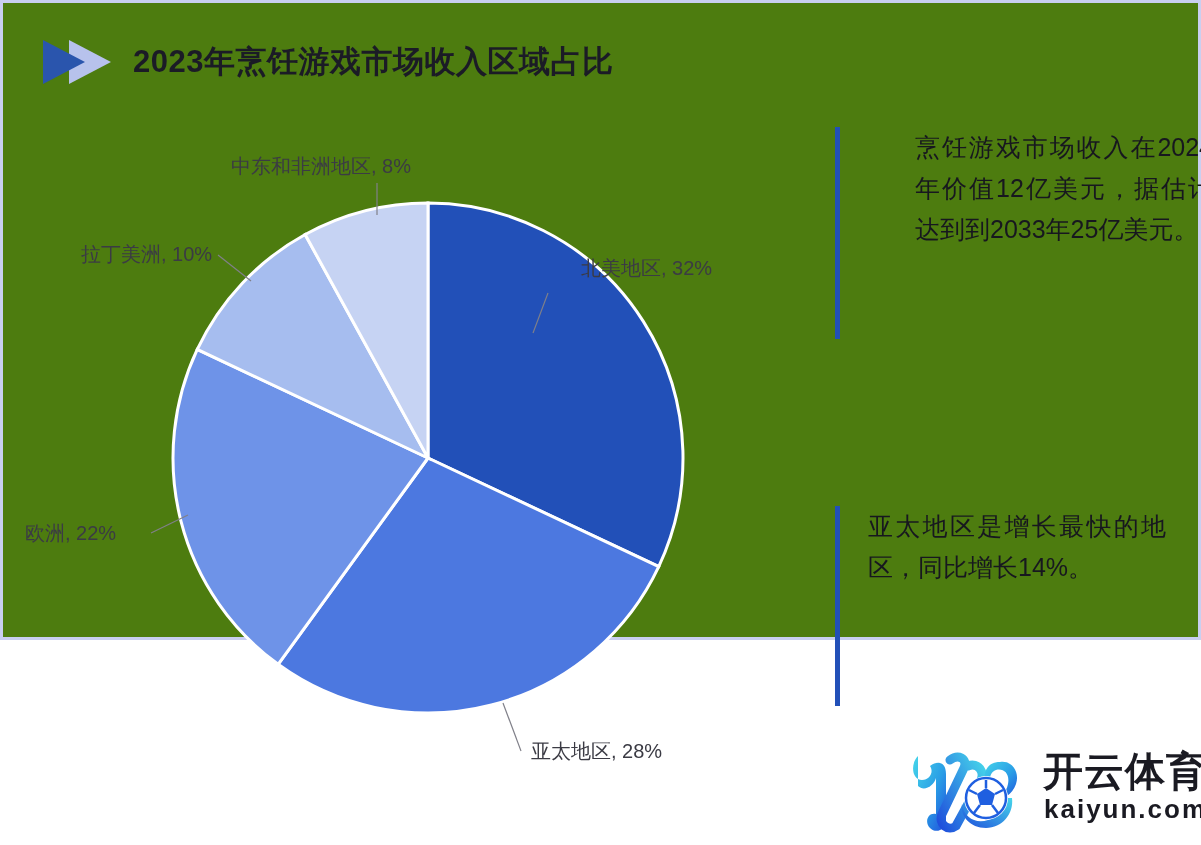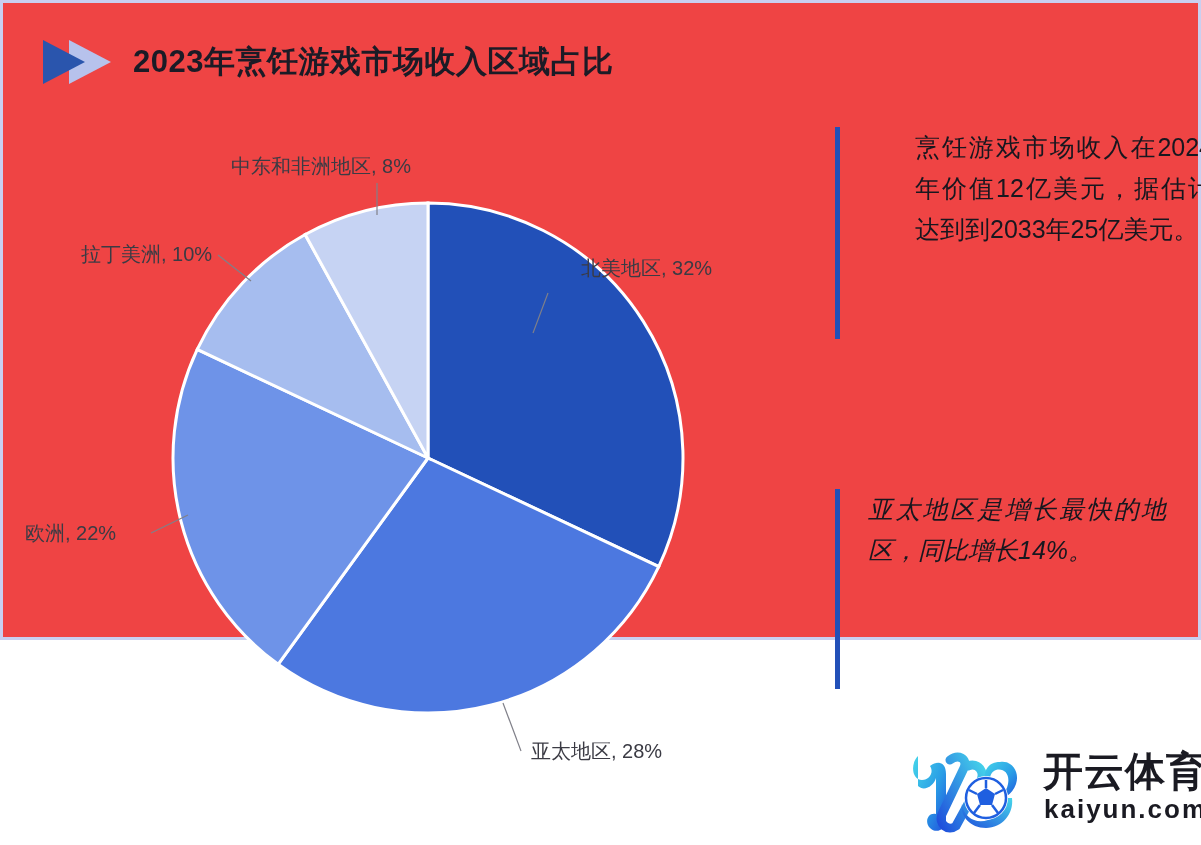--- a/index.html
+++ b/index.html
@@ -5,21 +5,21 @@
   * { box-sizing: border-box; margin: 0; padding: 0; }
   html, body {
     width: 1201px; height: 845px;
     background: #ffffff;
     font-family: "Liberation Sans", "DejaVu Sans", sans-serif;
     overflow: hidden;
   }
   #page {
     position: relative;
     width: 1201px; height: 640px;
-    background: #ef4444;
+    background: #4d7c0f;
     border: 3px solid #c9cff0;
   }
 
   
   #header {
     position: absolute;
     left: 38px; top: 36px;
     display: flex; align-items: center; gap: 14px;
   }
   #header-arrow { position: relative; width: 78px; height: 46px; }
@@ -57,21 +57,21 @@
   .callout-text {
     margin-left: 28px;
     font-size: 25px;
     line-height: 41px;
     color: #17171f;
     text-align: justify;
     text-align-last: left;
     width: 298px;
   }
   #callout-1 { left: 832px; top: 124px; height: 212px; gap: 47px; }
-  #callout-2 { left: 832px; top: 486px; height: 200px; font-style: italic; }
+  #callout-2 { left: 832px; top: 503px; height: 200px; }
 
   
   #logo { position: absolute; left: 905px; top: 735px; width: 280px; height: 100px; text-decoration: underline; }
   #logo-mark { position: absolute; left: 0; top: 2px; }
   #logo-text-cn {
     position: absolute; left: 135px; top: 6px;
     font-size: 40px; font-weight: bold;
     color: #1a1a22; letter-spacing: 1px;
     white-space: nowrap;
   }

